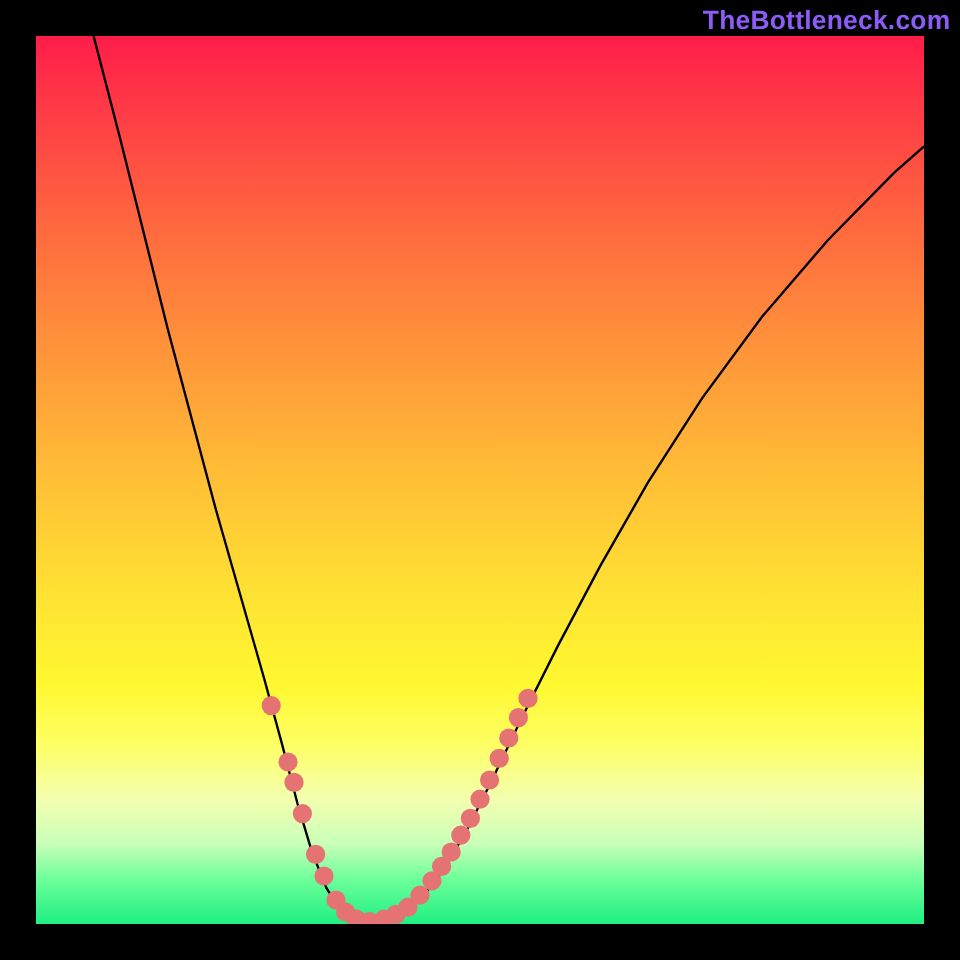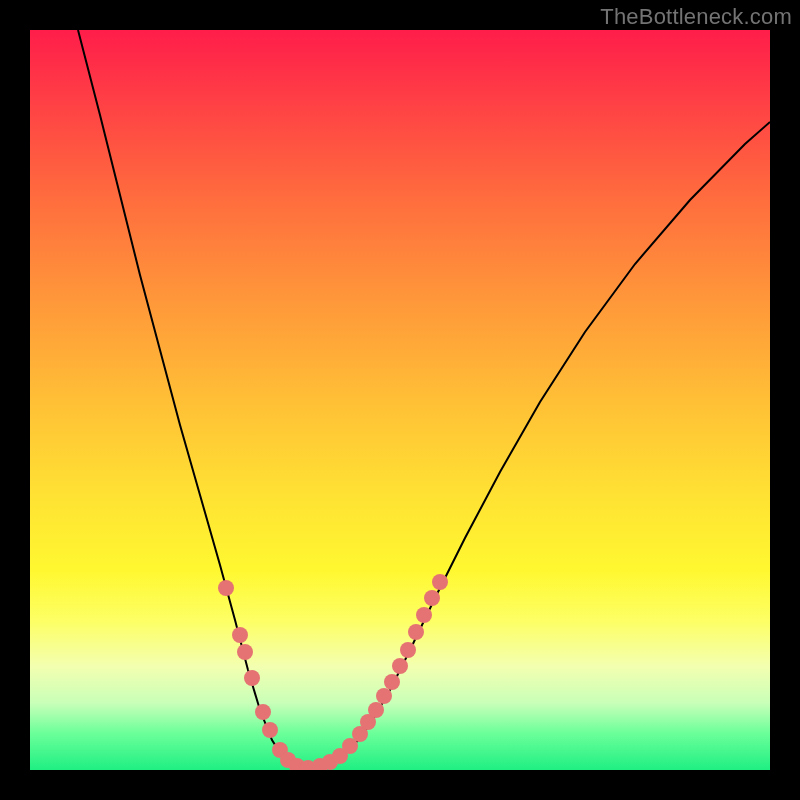--- a/index.html
+++ b/index.html
@@ -37,23 +37,23 @@
       #f3ffb0 86%,
       #c8ffb8 91%,
       #6cff9a 95%,
       #1fef82 100%
     );
   }
   .watermark {
     position: absolute;
     top: 4px;
     right: 8px;
-    color: #737373;
+    color: #8b5cf6;
     font-size: 22px;
-    font-weight: 400;
+    font-weight: 700;
     letter-spacing: 0.2px;
     user-select: none;
   }
   svg.curve {
     position: absolute;
     left: 0;
     top: 0;
     width: 740px;
     height: 740px;
   }

